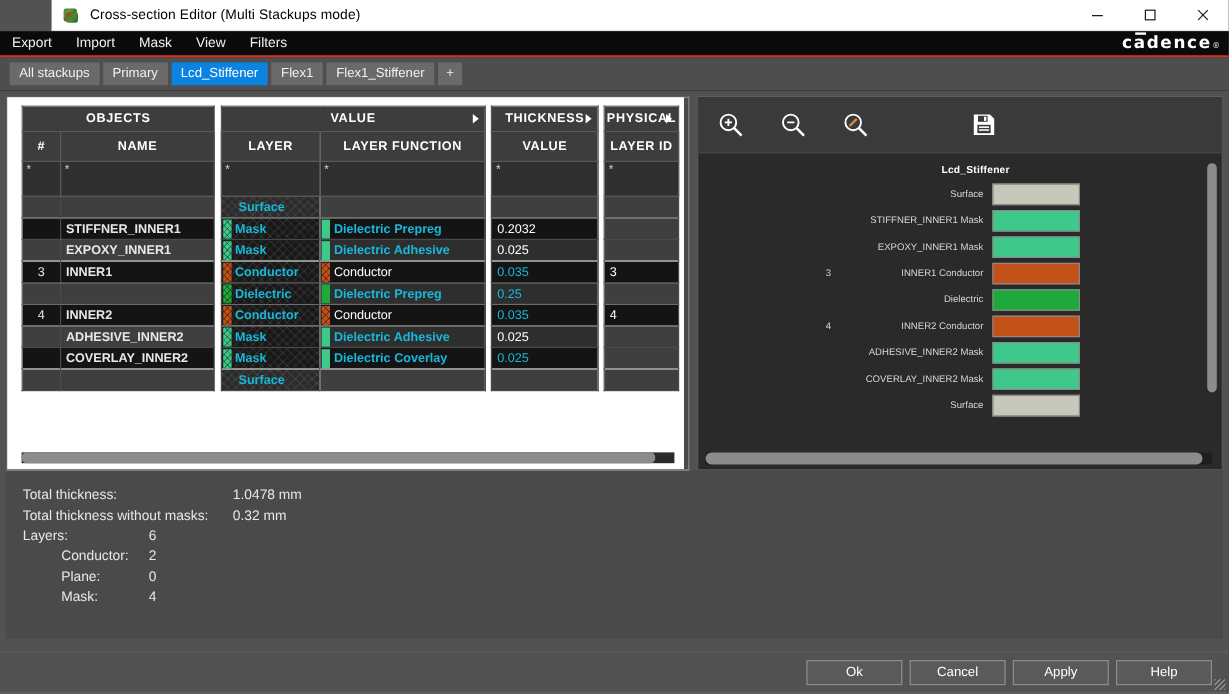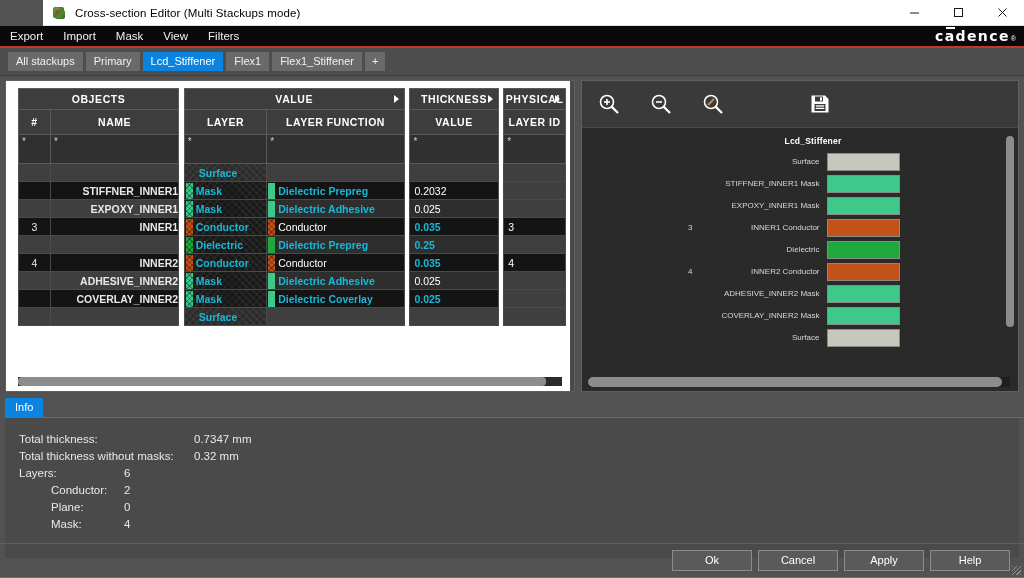--- a/index.html
+++ b/index.html
@@ -162,22 +162,22 @@
     font-size: 10.5px;
     color: #e8e8e8;
     padding-left: 4px !important;
     white-space: nowrap;
     overflow: hidden;
   }
   td.cell.dark   { background: #141414; }
   td.cell.light  { background: #3f3f3f; }
   td.cell.mid    { background: #2e2e2e; }
   td.cell.num    { text-align: center; padding-left: 0 !important; }
-  td.cell.bold   { font-weight: bold; text-align: right; }
-  td.cell.cyan   { color: #18b8d8; font-weight: bold; }
+  td.cell.bold   { font-weight: bold; }
+  td.cell.cyan   { color: #18b8d8; font-weight: normal; }
   td.cell.plainwhite { color: #ffffff; }
 
   
   .hatch {
     position: relative;
     background-color: #181818;
     background-image:
       repeating-linear-gradient(45deg, rgba(255,255,255,.075) 0 1px, transparent 1px 5px),
       repeating-linear-gradient(-45deg, rgba(255,255,255,.075) 0 1px, transparent 1px 5px);
   }
@@ -684,27 +684,24 @@
         <div class="vscroll">
           <div class="vscroll-thumb"></div>
         </div>
         <div class="view-hscroll-wrap">
           <div class="view-hscroll-thumb"></div>
         </div>
       </div>
     </div>
   </div>
 
-  <div class="info-tabbar">
-    <div class="info-tab">Info</div>
-  </div>
   <div class="info-body">
     <div class="info-line">
       <div class="info-key">Total thickness:</div>
-      <div class="info-val">0.7347 mm</div>
+      <div class="info-val">1.0478 mm</div>
     </div>
     <div class="info-line">
       <div class="info-key">Total thickness without masks:</div>
       <div class="info-val">0.32 mm</div>
     </div>
     <div class="info-line">
       <div class="info-key" style="width:105px">Layers:</div>
       <div class="info-val num">6</div>
     </div>
     <div class="info-line">

